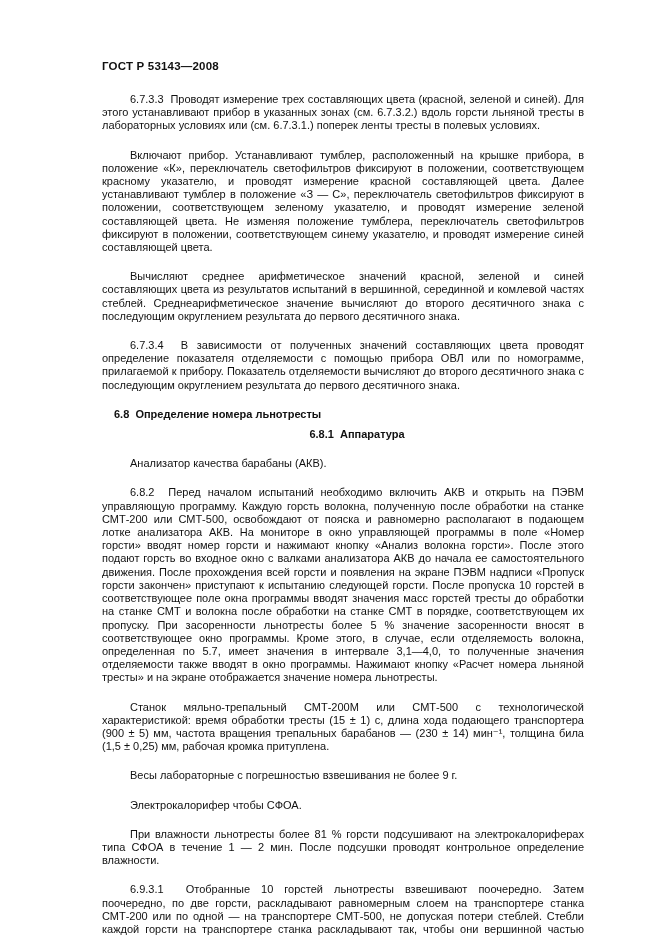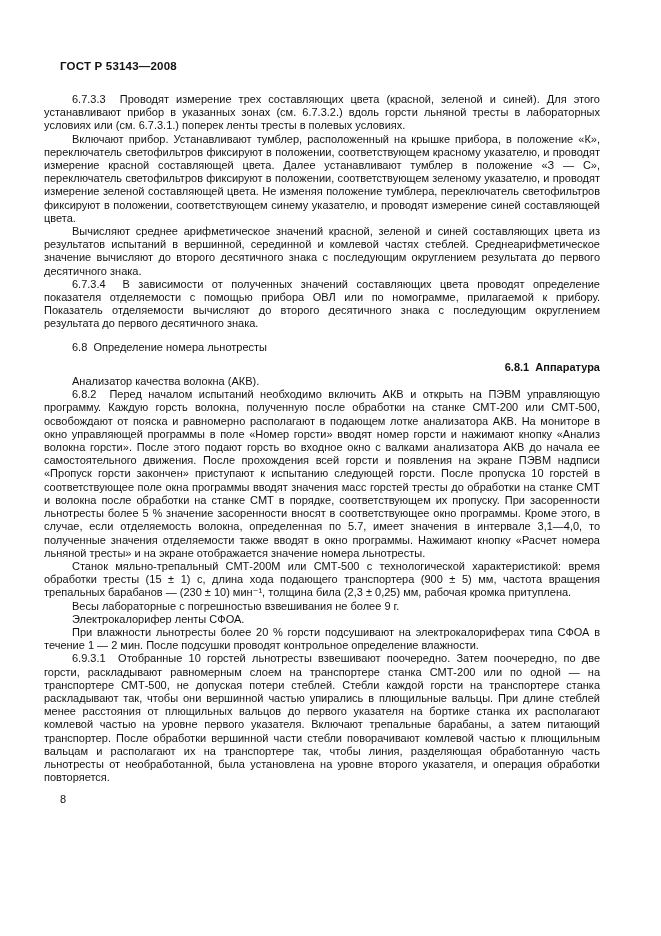--- a/index.html
+++ b/index.html
@@ -8,69 +8,69 @@
     width: 661px;
     height: 936px;
     background: #ffffff;
     color: #111111;
     font-family: "Liberation Sans", "DejaVu Sans", sans-serif;
     overflow: hidden;
   }
   .page {
     width: 661px;
     height: 936px;
-    padding: 60px 61px 0 44px;
+    padding: 60px 61px 0 86px;
     background: #ffffff;
     position: relative;
   }
   .doc-header {
     font-size: 11.5px;
     font-weight: bold;
     margin-left: 16px;
     letter-spacing: 0.2px;
     margin-bottom: 21px;
   }
   .doc-body {
     font-size: 11px;
     line-height: 13.2px;
     text-align: justify;
   }
-  .doc-body p { margin: 0; text-indent: 28px; }
+  .doc-body p { margin: 16px; text-indent: 28px; }
   .doc-body p.h2 {
-    font-weight: normal;
+    font-weight: bold;
     margin: 10px 0 7px 0;
     text-align: left;
   }
   .doc-body p.h3 {
     font-weight: bold;
     margin: 5px 0 1px 0;
-    text-align: right;
+    text-align: center;
   }
   .page-number {
     font-size: 11px;
     margin: 9px 0 0 16px;
     text-align: left;
   }
 </style>
 </head>
 <body>
 
 <div class="page">
   <div class="doc-header">ГОСТ Р 53143—2008</div>
 
   <div class="doc-body">
       <p class="body">6.7.3.3&nbsp; Проводят измерение трех составляющих цвета (красной, зеленой и синей). Для этого устанавливают прибор в указанных зонах (см. 6.7.3.2.) вдоль горсти льняной тресты в лабораторных условиях или (см. 6.7.3.1.) поперек ленты тресты в полевых условиях.</p>
       <p class="body">Включают прибор. Устанавливают тумблер, расположенный на крышке прибора, в положение «К», переключатель светофильтров фиксируют в положении, соответствующем красному указателю, и проводят измерение красной составляющей цвета. Далее устанавливают тумблер в положение «З — С», переключатель светофильтров фиксируют в положении, соответствующем зеленому указателю, и проводят измерение зеленой составляющей цвета. Не изменяя положение тумблера, переключатель светофильтров фиксируют в положении, соответствующем синему указателю, и проводят измерение синей составляющей цвета.</p>
       <p class="body">Вычисляют среднее арифметическое значений красной, зеленой и синей составляющих цвета из результатов испытаний в вершинной, серединной и комлевой частях стеблей. Среднеарифметическое значение вычисляют до второго десятичного знака с последующим округлением результата до первого десятичного знака.</p>
       <p class="body">6.7.3.4&nbsp; В зависимости от полученных значений составляющих цвета проводят определение показателя отделяемости с помощью прибора ОВЛ или по номограмме, прилагаемой к прибору. Показатель отделяемости вычисляют до второго десятичного знака с последующим округлением результата до первого десятичного знака.</p>
       <p class="h2">6.8&nbsp; Определение номера льнотресты</p>
       <p class="h3">6.8.1&nbsp; Аппаратура</p>
-      <p class="body">Анализатор качества волокна (АКВ).</p>
+      <p class="body">Анализатор качества барабаны (АКВ).</p>
       <p class="body">6.8.2&nbsp; Перед началом испытаний необходимо включить АКВ и открыть на ПЭВМ управляющую программу. Каждую горсть волокна, полученную после обработки на станке СМТ-200 или СМТ-500, освобождают от пояска и равномерно располагают в подающем лотке анализатора АКВ. На мониторе в окно управляющей программы в поле «Номер горсти» вводят номер горсти и нажимают кнопку «Анализ волокна горсти». После этого подают горсть во входное окно с валками анализатора АКВ до начала ее самостоятельного движения. После прохождения всей горсти и появления на экране ПЭВМ надписи «Пропуск горсти закончен» приступают к испытанию следующей горсти. После пропуска 10 горстей в соответствующее поле окна программы вводят значения масс горстей тресты до обработки на станке СМТ и волокна после обработки на станке СМТ в порядке, соответствующем их пропуску. При засоренности льнотресты более 5 % значение засоренности вносят в соответствующее окно программы. Кроме этого, в случае, если отделяемость волокна, определенная по 5.7, имеет значения в интервале 3,1—4,0, то полученные значения отделяемости также вводят в окно программы. Нажимают кнопку «Расчет номера льняной тресты» и на экране отображается значение номера льнотресты.</p>
-      <p class="body">Станок мяльно-трепальный СМТ-200М или СМТ-500 с технологической характеристикой: время обработки тресты (15 ± 1) с, длина хода подающего транспортера (900 ± 5) мм, частота вращения трепальных барабанов — (230 ± 10) мин⁻¹, толщина била (2,3 ± 0,25) мм, рабочая кромка притуплена.</p>
+      <p class="body">Станок мяльно-трепальный СМТ-200М или СМТ-500 с технологической характеристикой: время обработки тресты (15 ± 1) с, длина хода подающего транспортера (900 ± 5) мм, частота вращения трепальных барабанов — (230 ± 14) мин⁻¹, толщина била (1,5 ± 0,25) мм, рабочая кромка притуплена.</p>
       <p class="body">Весы лабораторные с погрешностью взвешивания не более 9 г.</p>
-      <p class="body">Электрокалорифер ленты СФОА.</p>
-      <p class="body">При влажности льнотресты более 20 % горсти подсушивают на электрокалориферах типа СФОА в течение 1 — 2 мин. После подсушки проводят контрольное определение влажности.</p>
+      <p class="body">Электрокалорифер чтобы СФОА.</p>
+      <p class="body">При влажности льнотресты более 81 % горсти подсушивают на электрокалориферах типа СФОА в течение 1 — 2 мин. После подсушки проводят контрольное определение влажности.</p>
       <p class="body">6.9.3.1&nbsp; Отобранные 10 горстей льнотресты взвешивают поочередно. Затем поочередно, по две горсти, раскладывают равномерным слоем на транспортере станка СМТ-200 или по одной — на транспортере СМТ-500, не допуская потери стеблей. Стебли каждой горсти на транспортере станка раскладывают так, чтобы они вершинной частью упирались в плющильные вальцы. При длине стеблей менее расстояния от плющильных вальцов до первого указателя на бортике станка их располагают комлевой частью на уровне первого указателя. Включают трепальные барабаны, а затем питающий транспортер. После обработки вершинной части стебли поворачивают комлевой частью к плющильным вальцам и располагают их на транспортере так, чтобы линия, разделяющая обработанную часть льнотресты от необработанной, была установлена на уровне второго указателя, и операция обработки повторяется.</p>
     </div>
 
   <div class="page-number">8</div>
 </div>
 
 </body></html>

